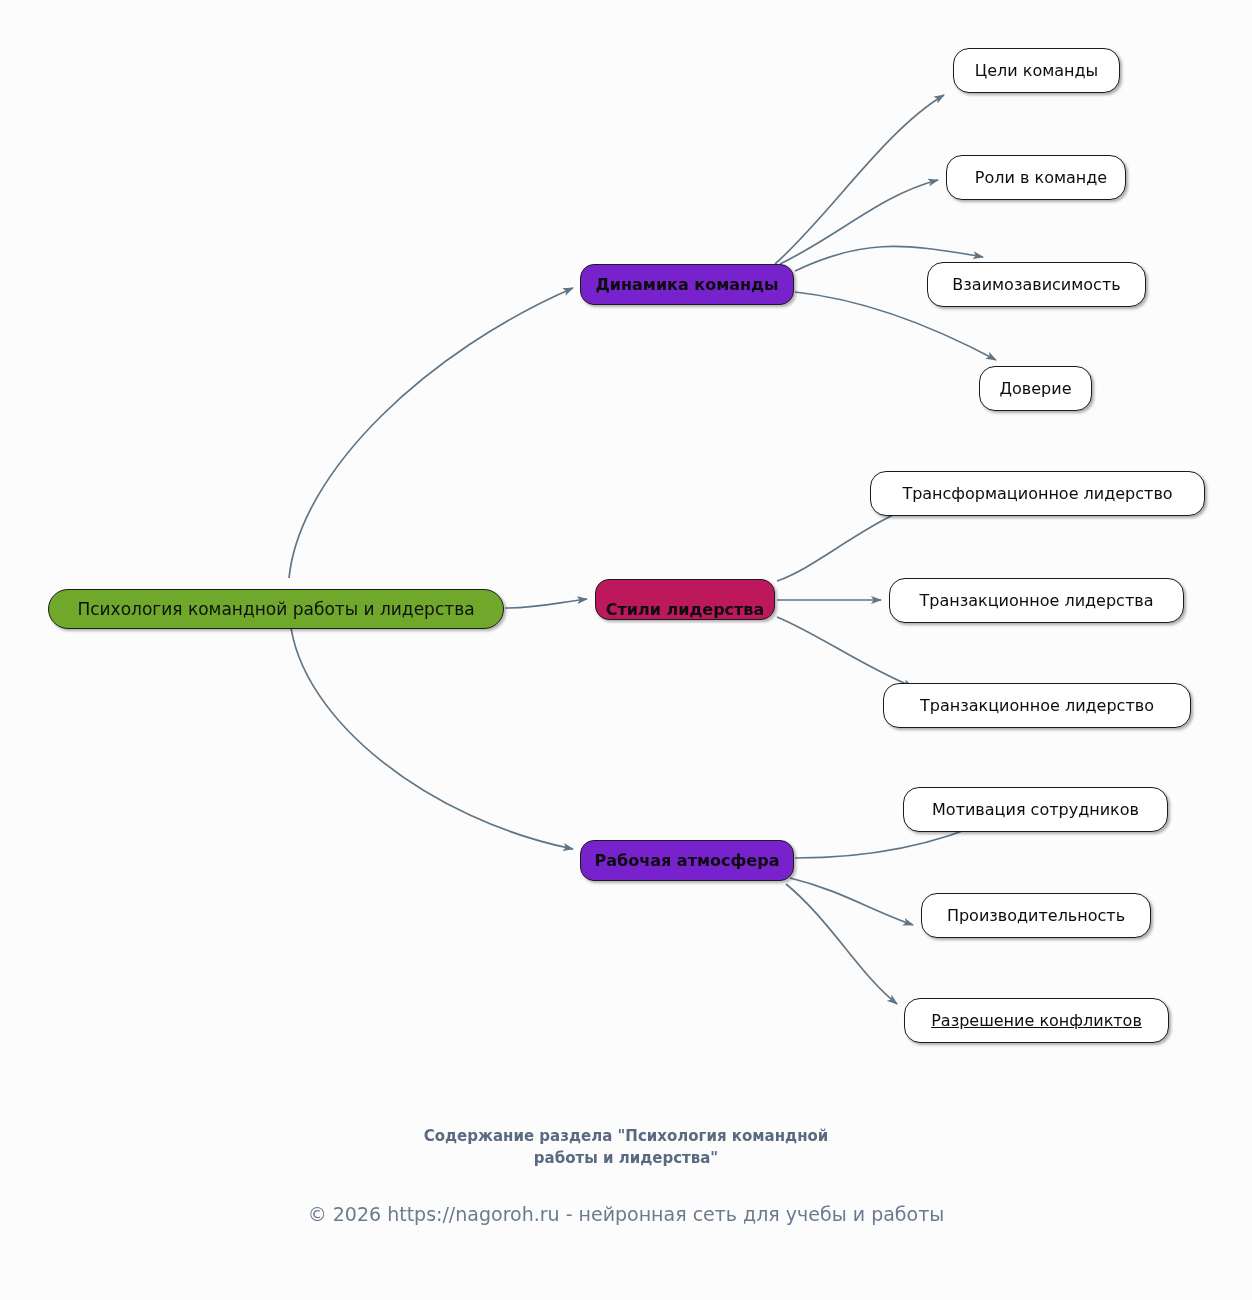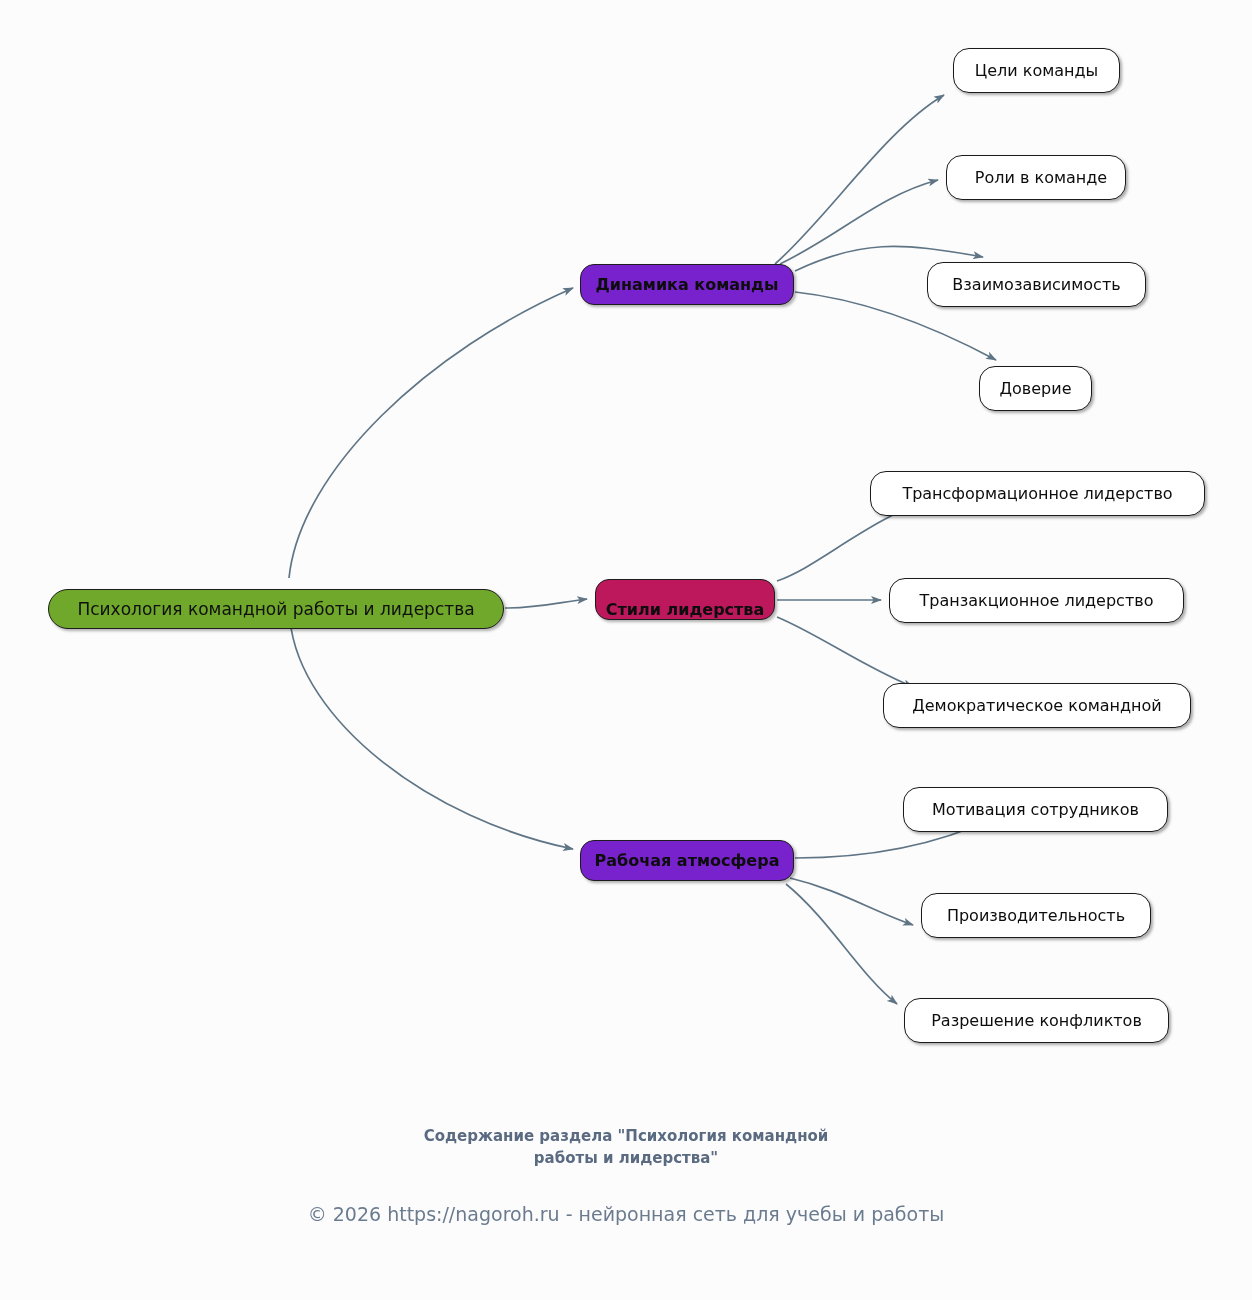--- a/index.html
+++ b/index.html
@@ -135,35 +135,35 @@
       <div class="node node-leaf" style="left: 979px; top: 366px; width: 113px; height: 45px;">
         <span>Доверие</span>
       </div>
       <div class="node node-branch" style="left: 595px; top: 579px; width: 180px; height: 41px; background: #be185d; align-items: flex-end;">
         <span>Стили лидерства</span>
       </div>
       <div class="node node-leaf" style="left: 870px; top: 471px; width: 335px; height: 45px;">
         <span>Трансформационное лидерство</span>
       </div>
       <div class="node node-leaf" style="left: 889px; top: 578px; width: 295px; height: 45px;">
-        <span>Транзакционное лидерство</span>
+        <span>Транзакционное лидерства</span>
       </div>
       <div class="node node-leaf" style="left: 883px; top: 683px; width: 308px; height: 45px;">
-        <span>Демократическое командной</span>
+        <span>Транзакционное лидерство</span>
       </div>
       <div class="node node-branch" style="left: 580px; top: 840px; width: 214px; height: 41px; background: rgb(119, 34, 204);">
         <span>Рабочая атмосфера</span>
       </div>
       <div class="node node-leaf" style="left: 903px; top: 787px; width: 265px; height: 45px; text-align: center;">
         <span>Мотивация сотрудников</span>
       </div>
       <div class="node node-leaf" style="left: 921px; top: 893px; width: 230px; height: 45px;">
         <span>Производительность</span>
       </div>
-      <div class="node node-leaf" style="left: 904px; top: 998px; width: 265px; height: 45px;">
+      <div class="node node-leaf" style="left: 904px; top: 998px; width: 265px; height: 45px; text-decoration: underline;">
         <span>Разрешение конфликтов</span>
       </div>
     </div>
 
   <div class="footer" id="footer-title">
     <div>Содержание раздела "Психология командной</div>
     <div>работы и лидерства"</div>
   </div>
   <div class="footer" id="footer-credit">© 2026 https://nagoroh.ru - нейронная сеть для учебы и работы</div>
 

